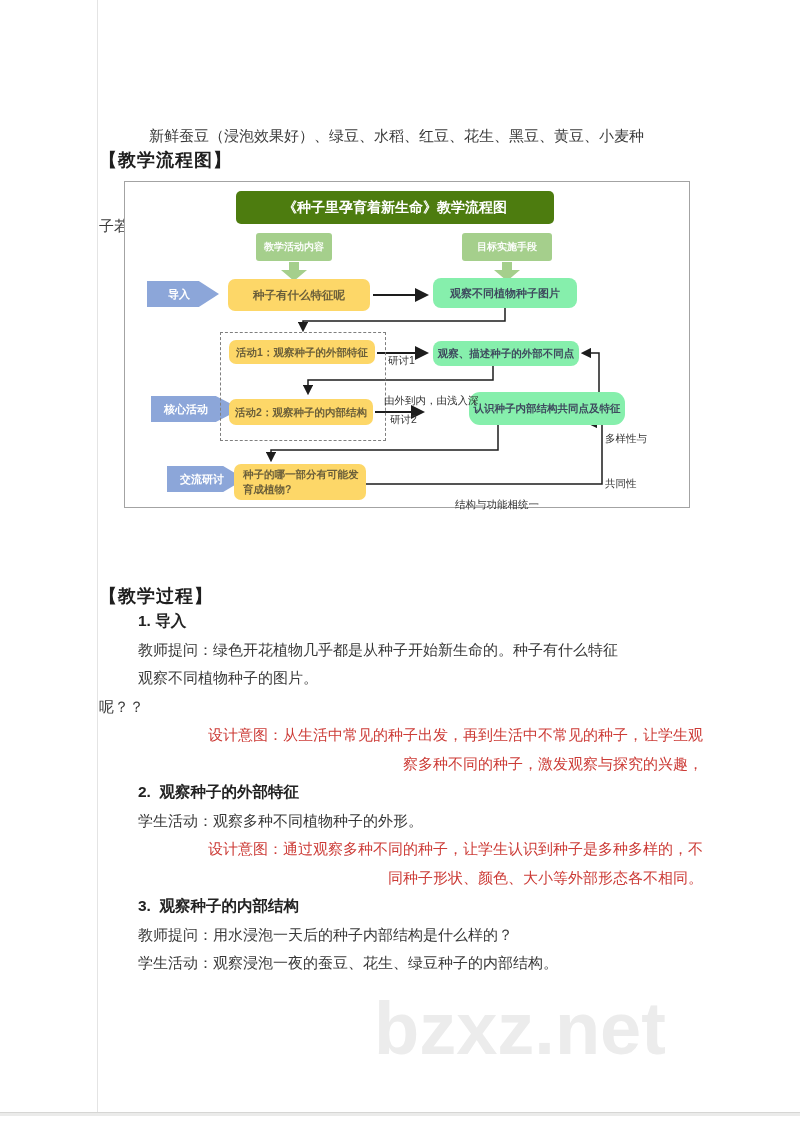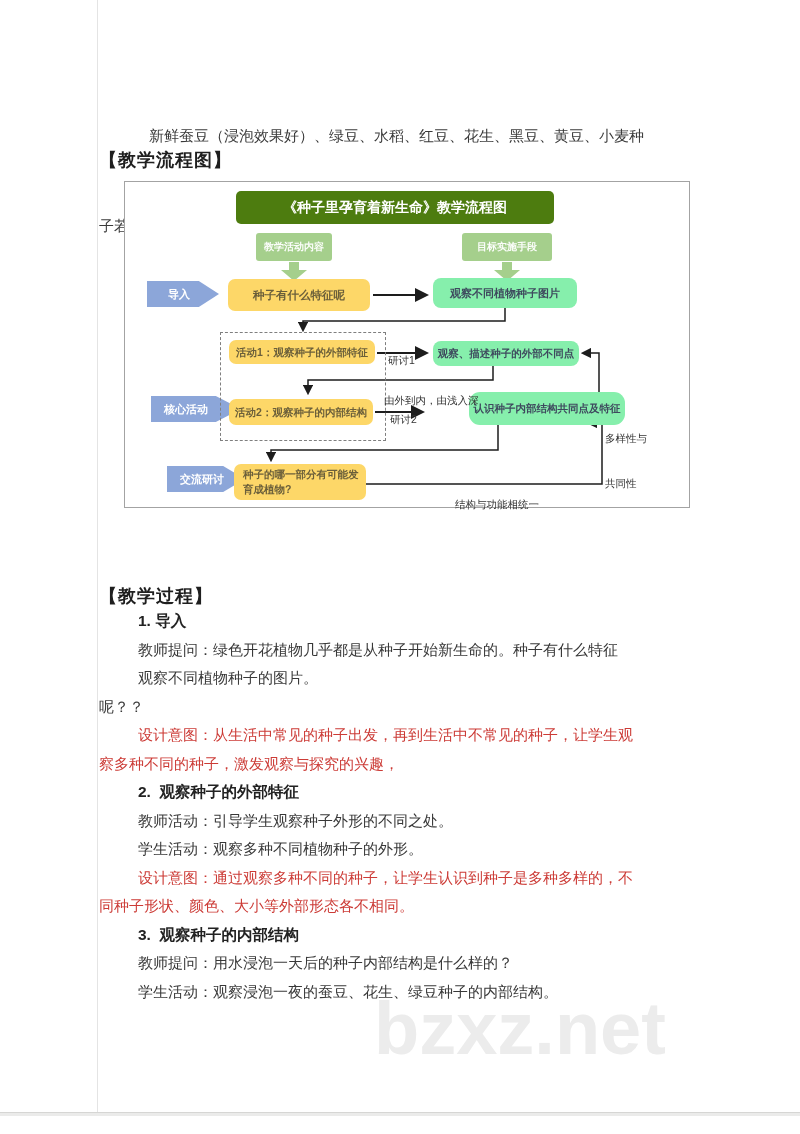--- a/index.html
+++ b/index.html
@@ -14,21 +14,21 @@
   .materials .first{text-indent:50px;}
   .doc-heading{position:absolute;left:99px;font-size:18px;font-weight:bold;color:#1f1f1f;
                font-family:"Liberation Sans",sans-serif;letter-spacing:1px;}
   #h-flow{top:148px;}
   #h-process{top:584px;}
   .proc{position:absolute;left:99px;top:607px;width:604px;font-family:"Liberation Serif",serif;
         font-size:15px;color:#383838;}
   .proc .ln{height:28.5px;line-height:28.5px;white-space:pre;}
   .proc .indent{padding-left:39px;}
   .proc .bold{font-family:"Liberation Sans",sans-serif;font-weight:bold;color:#222;font-size:15.5px;}
-  .proc .red{color:#cc3b36;}
+  .proc .red{color:#cc3b36;text-align:right;}
 
   .watermark{position:absolute;left:374px;top:986px;font-family:"Liberation Sans",sans-serif;
              font-weight:bold;font-size:74px;color:#ececec;letter-spacing:0px;}
 
   
   #flow{position:absolute;left:124px;top:181px;width:564px;height:325px;background:#fff;
         border:1px solid #a3a3a3;font-family:"Liberation Sans",sans-serif;}
   #flow .abs{position:absolute;}
   .fc-title{left:111px;top:9px;width:318px;height:33px;line-height:33px;text-align:center;
             background:#4d7c0f;color:#fff;font-weight:bold;font-size:14px;border-radius:5px;white-space:nowrap;}
@@ -134,21 +134,20 @@
   <div id="h-process" class="doc-heading">【教学过程】</div>
 
   <div class="proc">
     <div class="ln bold indent">1. 导入</div>
     <div class="ln indent">教师提问：绿色开花植物几乎都是从种子开始新生命的。种子有什么特征</div>
     <div class="ln indent">观察不同植物种子的图片。</div>
     <div class="ln">呢？？</div>
     <div class="ln red indent">设计意图：从生活中常见的种子出发，再到生活中不常见的种子，让学生观</div>
     <div class="ln red">察多种不同的种子，激发观察与探究的兴趣，</div>
     <div class="ln bold indent">2.  观察种子的外部特征</div>
-    <div class="ln indent">教师活动：引导学生观察种子外形的不同之处。</div>
     <div class="ln indent">学生活动：观察多种不同植物种子的外形。</div>
     <div class="ln red indent">设计意图：通过观察多种不同的种子，让学生认识到种子是多种多样的，不</div>
     <div class="ln red">同种子形状、颜色、大小等外部形态各不相同。</div>
     <div class="ln bold indent">3.  观察种子的内部结构</div>
     <div class="ln indent">教师提问：用水浸泡一天后的种子内部结构是什么样的？</div>
     <div class="ln indent">学生活动：观察浸泡一夜的蚕豆、花生、绿豆种子的内部结构。</div>
   </div>
 
   <div class="watermark">bzxz.net</div>
 

